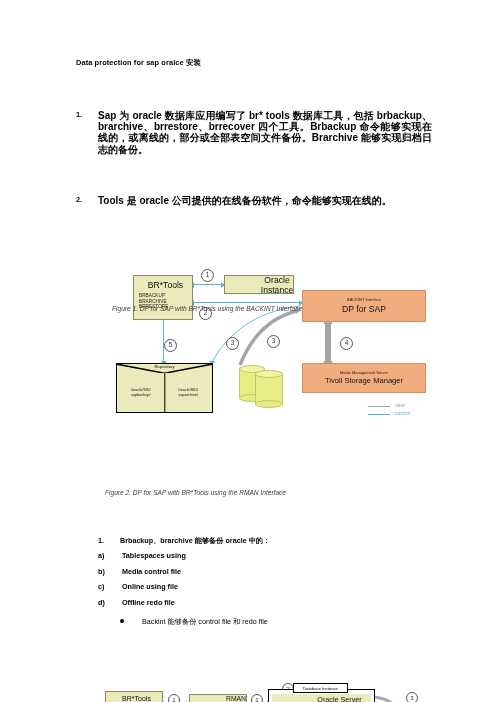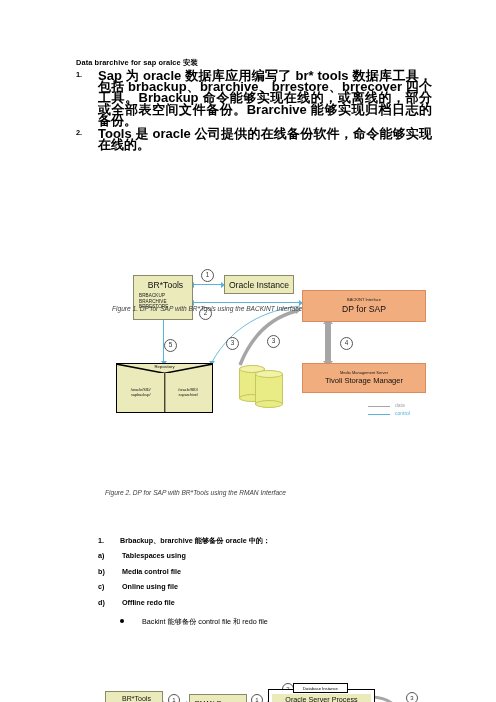--- a/index.html
+++ b/index.html
@@ -23,43 +23,43 @@
   }
   .doc-title .cjk { font-family: "DejaVu Sans", sans-serif; font-weight: bold; text-align: center; }
 
   .num-list { position: absolute; left: 76px; top: 70px; width: 356px; }
   .num-item { position: relative; padding-left: 22px; margin-bottom: 2px; }
   .num-item .marker {
     position: absolute; left: 0; top: 0;
     font-size: 7.4px; font-weight: bold;
   }
   .num-item .body {
-    font-size: 13px; font-weight: bold; line-height: 11.2px;
-    text-align: justify; text-justify: inter-ideograph;
+    font-size: 10px; font-weight: bold; line-height: 11.2px;
+    text-align: justify; text-justify: inter-ideograph; margin-top: 40px;
   }
   .num-item .body .cjk { font-family: "DejaVu Sans", sans-serif; }
 
   
   .figure { position: absolute; }
   .fig-caption {
     position: absolute;
     font-size: 6.6px; font-style: italic; color: #3f3f3f;
     white-space: nowrap;
   }
 
   
   .node {
     position: absolute;
     box-sizing: border-box;
     display: flex; flex-direction: column;
     align-items: center; justify-content: center;
     text-align: center;
   }
   .box-yellow {
-    background: #eaeaba; border: 1px solid #8a8a6a;
+    background: #eaeaba; border: 1px solid #8a8a6a; padding-left: 36px;
   }
   .box-orange {
     background: #f2ad7e; border: 1px solid #d98c5a;
   }
   .box-white {
     background: #ffffff; border: 1px solid #000000;
   }
   .t-big { font-size: 8.6px; color: #111; line-height: 10px; }
   .t-mid { font-size: 7.6px; color: #111; line-height: 9px; }
   .t-small { font-size: 4.6px; color: #222; line-height: 5.6px; letter-spacing: .1px; }
@@ -167,21 +167,21 @@
     width: 4px; height: 4px; border-radius: 50%; background: #000;
   }
   .bullet-item .cjk { font-family: "DejaVu Sans", sans-serif; }
 </style>
 </head>
 <body>
 
 <div class="page">
 
   <div class="doc-title">
-    <span>Data brarchive for sap oralce</span>
+    <span>Data protection for sap oralce</span>
     <span class="cjk">安装</span>
   </div>
 
   <div class="num-list">
     <div class="num-item">
       <span class="marker">1.</span>
       <div class="body"><span>Sap </span><span class="cjk">为</span><span> oracle </span><span class="cjk">数据库应用编写了</span><span> br* tools </span><span class="cjk">数据库工具，包括</span><span> brbackup、brarchive、brrestore、brrecover </span><span class="cjk">四个工具。</span><span>Brbackup </span><span class="cjk">命令能够实现在线的，或离线的，部分或全部表空间文件备份。</span><span>Brarchive </span><span class="cjk">能够实现归档日志的备份。</span></div>
     </div>
     <div class="num-item">
       <span class="marker">2.</span>

